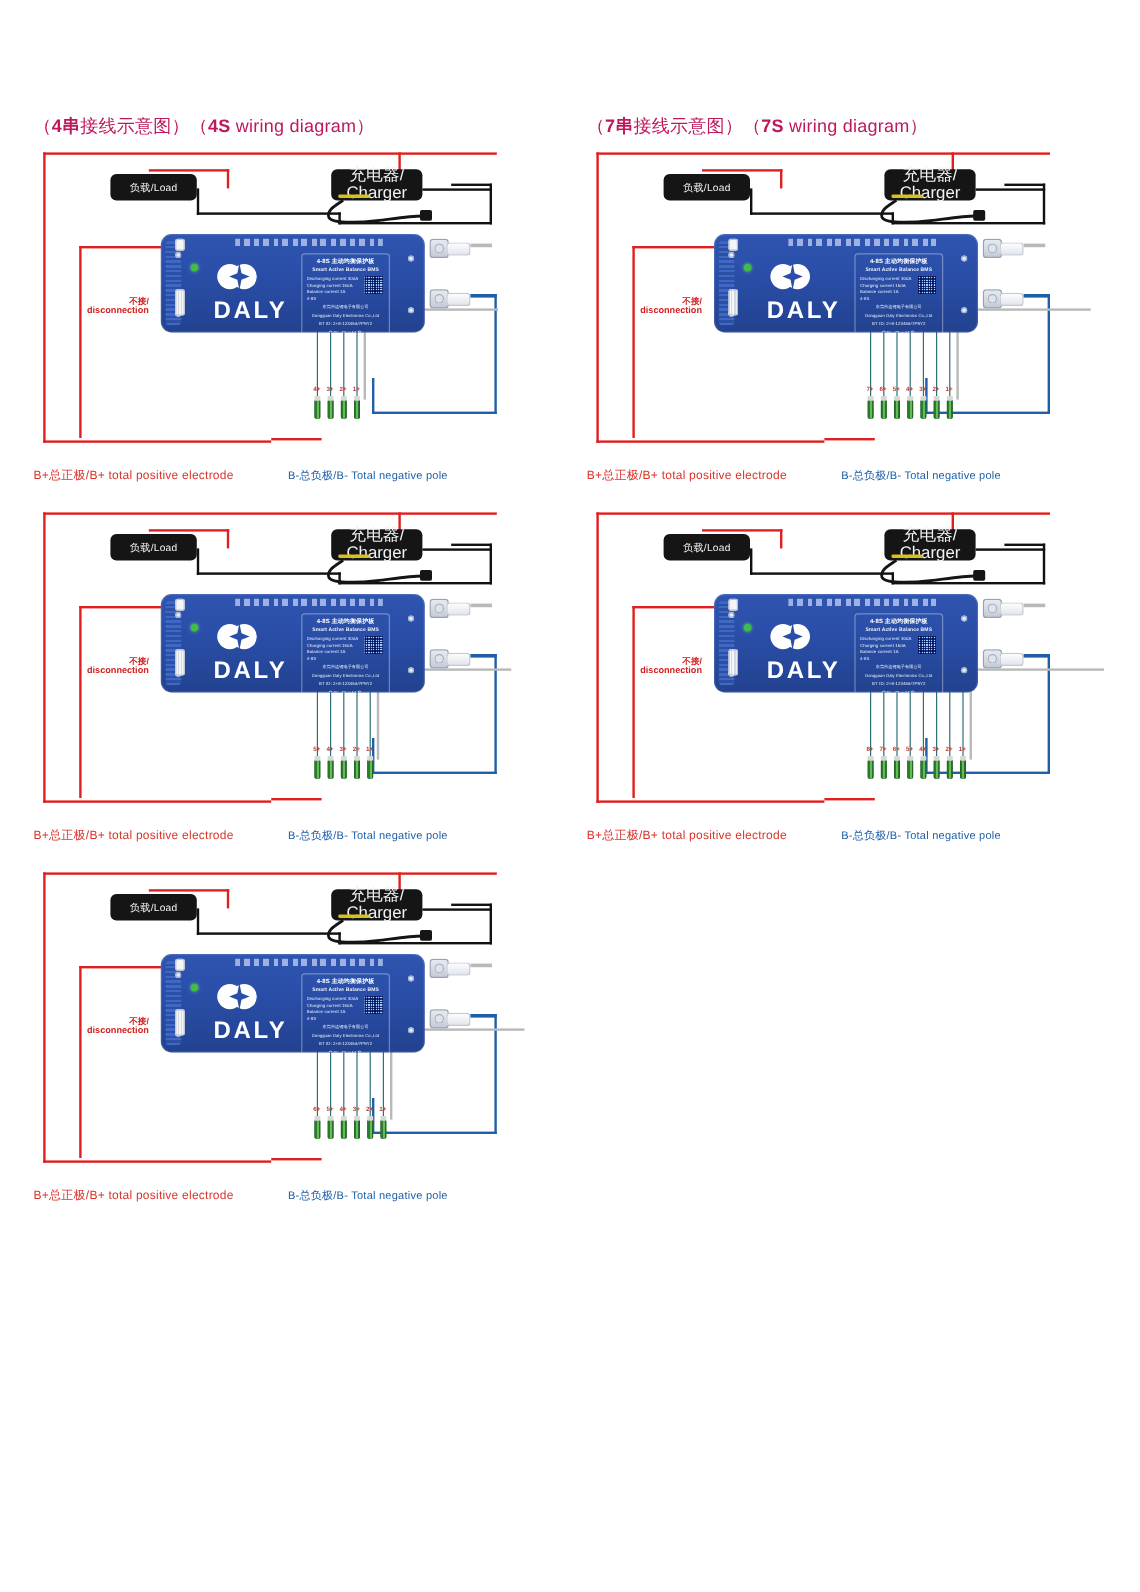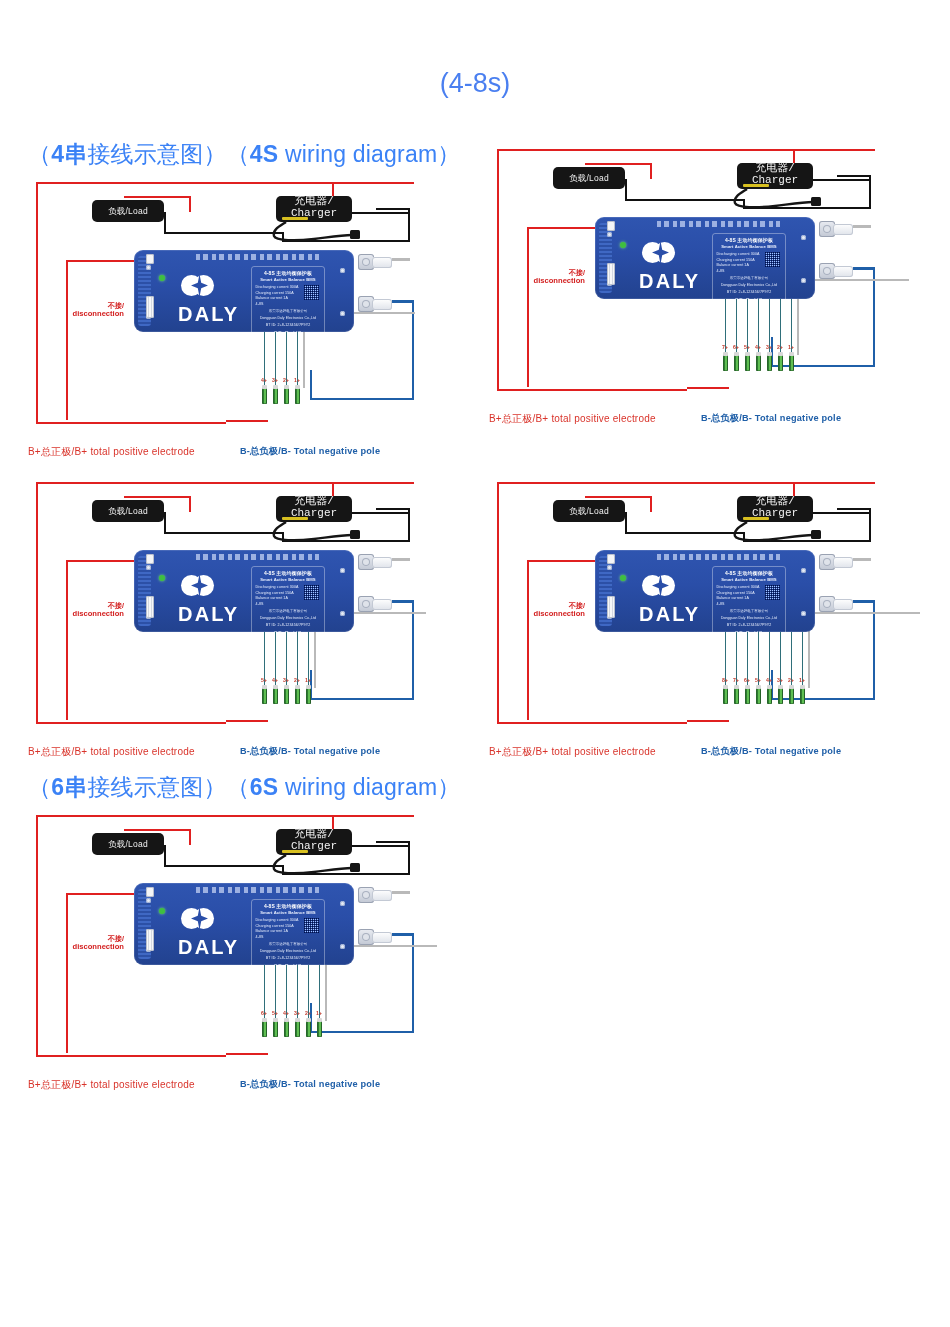--- a/index.html
+++ b/index.html
@@ -26,21 +26,21 @@
 
   
   .grid {
     position:relative; margin-top: 40px;
     padding: 0 14px;
   }
   .row { display:flex; }
   .cell { width: 475px; position:relative; }
 
   .sec-head {
-    font-size: 23px; color:#3b82f6; white-space: nowrap;
+    font-size: 15px; color:#be185d; white-space: nowrap;
     padding-left: 14px; letter-spacing: .2px; margin-bottom: 2px;
   }
   .sec-head b { font-weight: 700; }
   .sec-head .en { font-weight: 400; }
 
   
   .diagram { position: relative; width: 460px; height: 300px; }
 
   
   .w { position:absolute; }
@@ -50,21 +50,21 @@
   .w.gry  { background:#b9b9b9; }
   .w.tealine { background:#2f6f7a; }
 
   
   .blackbox {
     position:absolute; background:#151515; border-radius:5px;
     color:#f2f2f2; display:flex; align-items:center; justify-content:center;
     text-align:center; line-height:1.05;
   }
   .load-box { font-size:8.5px; letter-spacing:.2px; }
-  .charger-box { font-size:11px;font-family:Liberation Mono, monospace; }
+  .charger-box { font-size:14px; }
   .charger-box .lbl { transform: translateY(-1px); }
   .charger-strip {
     position:absolute; height:3px; background:#d8c020; border-radius:1px;
   }
 
   
   .bms {
     position:absolute;
     background: linear-gradient(180deg,#2f55b0 0%,#2a4ea8 42%,#22428f 100%);
     border-radius: 9px;
@@ -173,28 +173,27 @@
   
   .anno { position:absolute; white-space:nowrap; line-height:1.15; }
   .anno.disc {
     color:#d32020; font-size:7.6px; font-weight:700; text-align:right;
   }
   .anno.disc .cn { font-size:7.2px; }
   .anno.bplus {
     color:#d9342b; font-size:10px; font-weight:400; letter-spacing:.2px;margin-top:12px;
   }
   .anno.bminus {
-    color:#1f5fa8; font-size:9.2px; font-weight:700; letter-spacing:.2px;
+    color:#1f5fa8; font-size:9.2px; font-weight:400; letter-spacing:.2px;
   }
 </style>
 </head>
 <body>
 
 <div class="title-wrap">
-  <div class="sub-title">(4-8s)</div>
 </div>
 
 <div class="grid">
 
   <div class="row">
     <div class="cell">
       <div class="sec-head">
         <span>（</span><b>4串</b><span>接线示意图）</span><span>（</span><b>4S</b><span class="en"> wiring diagram）</span>
       </div>
       <div class="diagram" id="dg-4s">
@@ -296,20 +295,23 @@
           <div class="anno disc" style="left:14px;top:130px;width:96px;">
             <div class="cn">不接/</div>
             <div>disconnection</div>
           </div>
           <div class="anno bplus" style="left:14px;top:262px;">B+总正极/B+ total positive electrode</div>
           <div class="anno bminus" style="left:226px;top:274px;">B-总负极/B- Total negative pole</div>
         </div>
     </div>
 
     <div class="cell">
+      <div class="sec-head">
+        <span>（</span><b>7串</b><span>接线示意图）</span><span>（</span><b>7S</b><span class="en"> wiring diagram）</span>
+      </div>
       <div class="diagram" id="dg-7s">
           <div class="w red" style="left:22px;top:10px;width:378px;height:2px;"></div>
           <div class="w red" style="left:22px;top:10px;width:2px;height:242px;"></div>
           <div class="w red" style="left:22px;top:250px;width:190px;height:2px;"></div>
           <div class="w red" style="left:175px;top:24px;width:2px;height:16px;"></div>
           <div class="w red" style="left:110px;top:24px;width:67px;height:2px;"></div>
           <div class="w red" style="left:318px;top:10px;width:2px;height:24px;"></div>
           <div class="w red" style="left:52px;top:88px;width:2px;height:160px;"></div>
           <div class="w red" style="left:52px;top:88px;width:78px;height:2px;"></div>
           <div class="w blk" style="left:150px;top:40px;width:2px;height:22px;"></div>
@@ -658,23 +660,20 @@
             <div>disconnection</div>
           </div>
           <div class="anno bplus" style="left:14px;top:262px;">B+总正极/B+ total positive electrode</div>
           <div class="anno bminus" style="left:226px;top:274px;">B-总负极/B- Total negative pole</div>
         </div>
     </div>
   </div>
 
   <div class="row">
     <div class="cell">
-      <div class="sec-head">
-        <span>（</span><b>6串</b><span>接线示意图）</span><span>（</span><b>6S</b><span class="en"> wiring diagram）</span>
-      </div>
       <div class="diagram" id="dg-6s">
           <div class="w red" style="left:22px;top:10px;width:378px;height:2px;"></div>
           <div class="w red" style="left:22px;top:10px;width:2px;height:242px;"></div>
           <div class="w red" style="left:22px;top:250px;width:190px;height:2px;"></div>
           <div class="w red" style="left:175px;top:24px;width:2px;height:16px;"></div>
           <div class="w red" style="left:110px;top:24px;width:67px;height:2px;"></div>
           <div class="w red" style="left:318px;top:10px;width:2px;height:24px;"></div>
           <div class="w red" style="left:52px;top:88px;width:2px;height:160px;"></div>
           <div class="w red" style="left:52px;top:88px;width:78px;height:2px;"></div>
           <div class="w blk" style="left:150px;top:40px;width:2px;height:22px;"></div>

